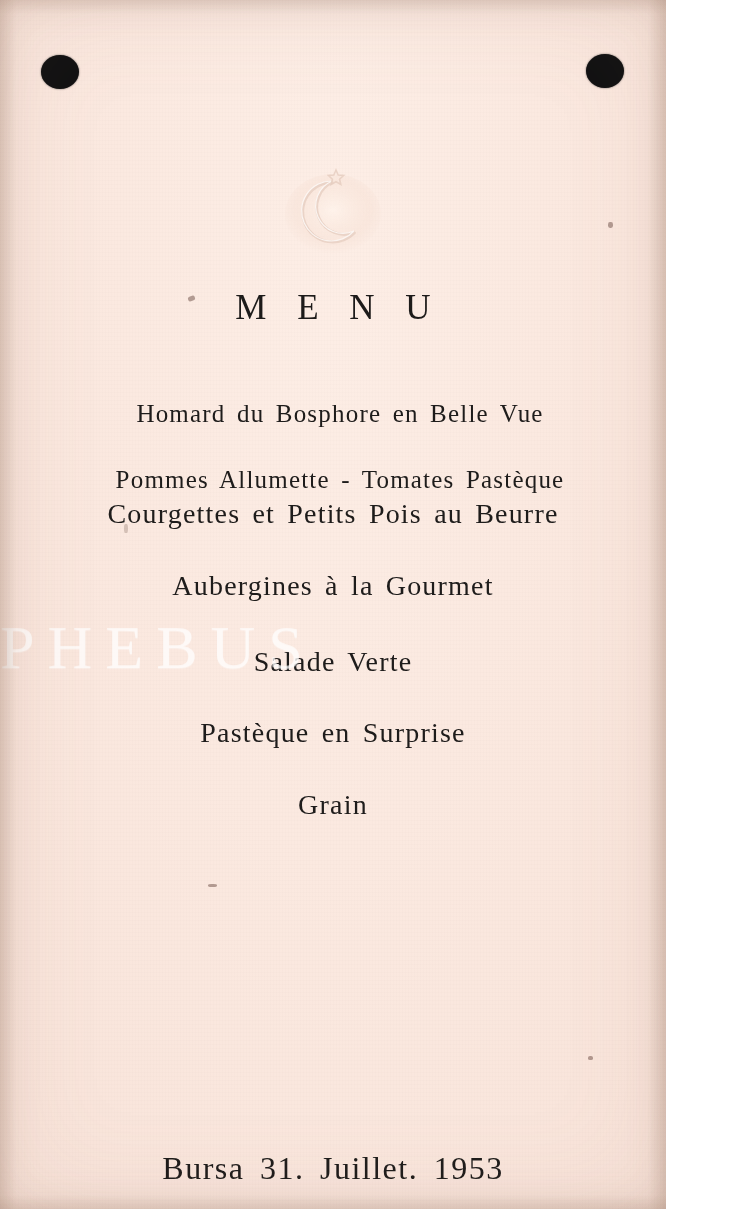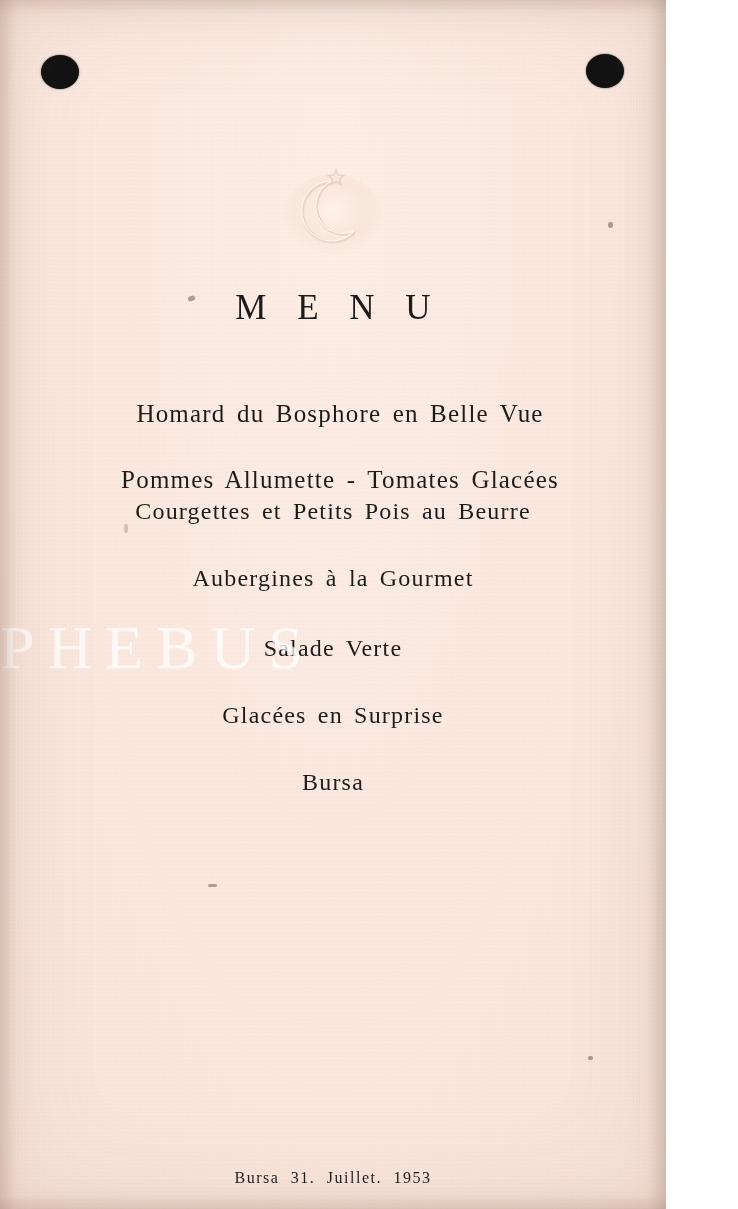--- a/index.html
+++ b/index.html
@@ -118,41 +118,41 @@
   .course:last-child { margin-bottom: 0; }
 
   .line {
     font-family: "Liberation Serif", serif;
     color: #1e1c1b;
     line-height: 1.28;
     letter-spacing: 1.2px;
     word-spacing: 4px;
   }
   .l-25 { font-size: 25px; padding-left: 14px; }
-  .l-24 { font-size: 24px; }
+  .l-24 { font-size: 28px; }
 
   
   #watermark {
     position: absolute;
     left: 0; right: 0;
     top: 612px;
     font-size: 62px;
     letter-spacing: 13px;
     color: rgba(255,255,255,0.62);
     font-family: "Liberation Serif", serif;
     pointer-events: none;
     text-shadow: 0 1px 1px rgba(255,255,255,0.35);
   }
 
   #footer {
     position: absolute;
     left: 0; right: 0;
     bottom: 22px;
     text-align: center;
-    font-size: 16px;
+    font-size: 32px;
     letter-spacing: 1.5px;
     word-spacing: 6px;
     color: #1e1c1b;
     font-family: "Liberation Serif", serif;
   }
 
   
   .speck {
     position: absolute;
     background: rgba(90,60,50,0.45);
@@ -188,38 +188,38 @@
 
   <div id="title">M E N U</div>
 
   <div id="menu-body">
 
     <div class="course">
       <div class="line l-25">Homard du Bosphore en Belle Vue</div>
     </div>
 
     <div class="course">
-      <div class="line l-25">Pommes Allumette - Tomates Glacées</div>
+      <div class="line l-25">Pommes Allumette - Tomates Pastèque</div>
       <div class="line l-24">Courgettes et Petits Pois au Beurre</div>
     </div>
 
     <div class="course" style="margin-top:36px">
       <div class="line l-24">Aubergines à la Gourmet</div>
     </div>
 
     <div class="course" style="margin-top:40px">
       <div class="line l-24">Salade Verte</div>
     </div>
 
     <div class="course" style="margin-top:36px">
-      <div class="line l-24">Glacées en Surprise</div>
+      <div class="line l-24">Pastèque en Surprise</div>
     </div>
 
     <div class="course" style="margin-top:36px">
-      <div class="line l-24">Bursa</div>
+      <div class="line l-24">Grain</div>
     </div>
 
   </div>
 
   <div id="watermark">PHEBUS</div>
 
   <div id="footer">Bursa   31. Juillet. 1953</div>
 
   <div class="speck" style="left:188px; top:296px; width:7px; height:5px; transform:rotate(-20deg);"></div>
   <div class="speck" style="left:608px; top:222px; width:5px; height:6px;"></div>

